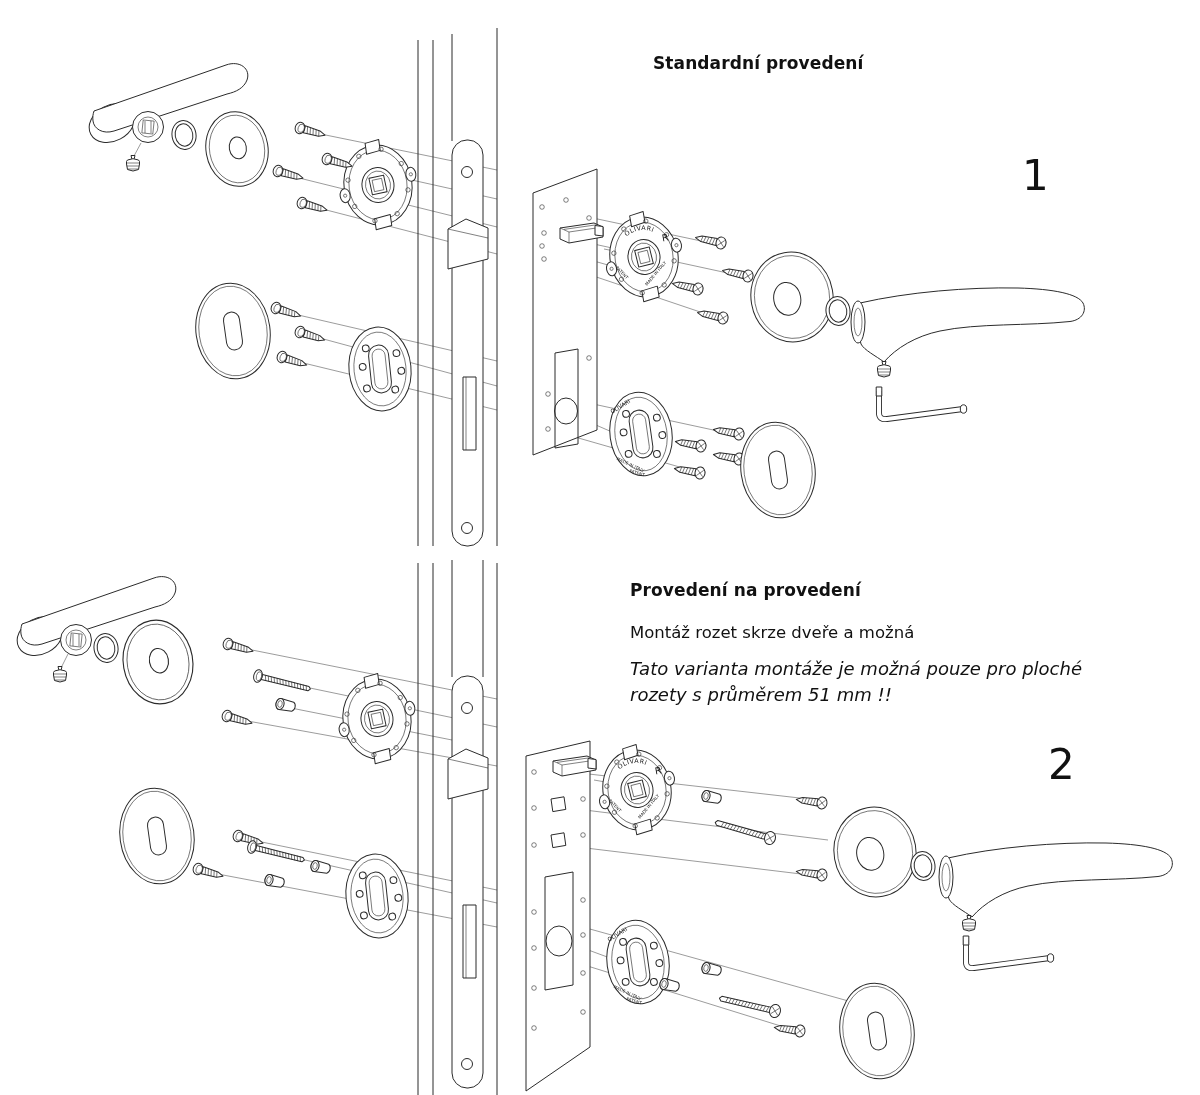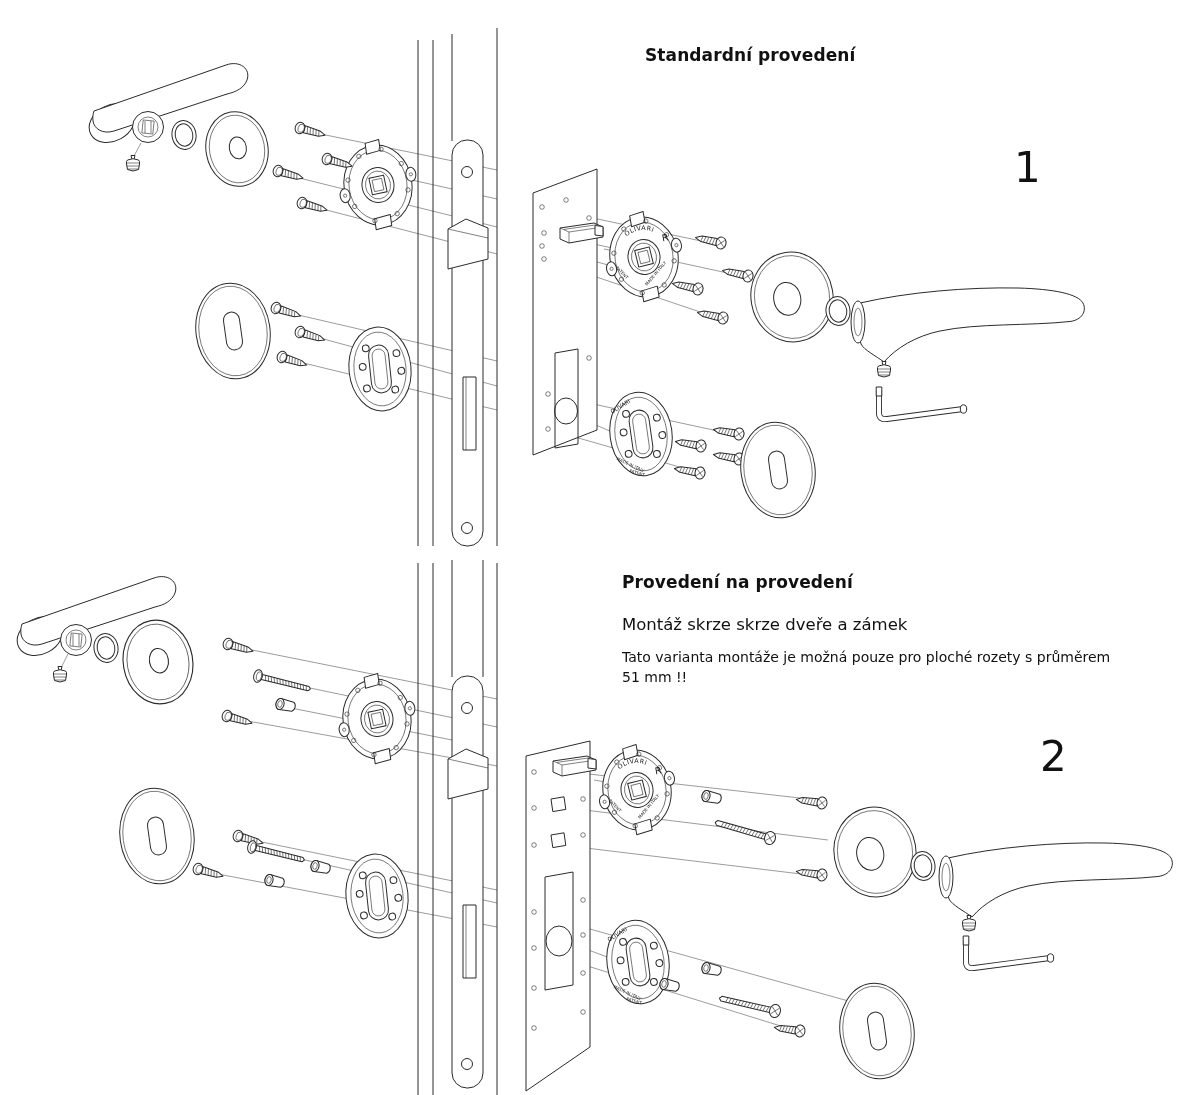--- a/index.html
+++ b/index.html
@@ -1,22 +1,22 @@
 <!DOCTYPE html>
 <html><head>
 <meta charset="utf-8">
 <style>
   html,body{margin:0;padding:0;background:#fff;}
   .page{position:relative;width:1200px;height:1095px;background:#ffffff;overflow:hidden;
         font-family:"DejaVu Sans","Liberation Sans",sans-serif;color:#111;}
   .art{position:absolute;left:0;top:0;}
-  .txt{position:absolute;margin:0;}
+  .txt{position:absolute;margin:8px;}
   .title{font-size:17px;font-weight:bold;letter-spacing:.1px;}
   .desc{font-size:16.5px;}
-  .note{font-size:14px;line-height:1.42;}
+  .note{font-size:18px;line-height:1.42;font-style:italic;}
   .num{font-size:42px;}
   
   .fw{fill:#ffffff;stroke:#2b2b2b;stroke-width:1;stroke-linejoin:round;}
   .ln{fill:none;stroke:#2b2b2b;stroke-width:1;stroke-linejoin:round;}
   .t{fill:none;stroke:#2b2b2b;stroke-width:0.6;}
   .gl{fill:none;stroke:#4a4a4a;stroke-width:0.55;}
   .alo{fill:none;stroke:#2b2b2b;stroke-width:6;stroke-linejoin:round;}
   .ali{fill:none;stroke:#ffffff;stroke-width:4.2;stroke-linejoin:round;}
   .brand{fill:#161616;font-family:"DejaVu Sans","Liberation Sans",sans-serif;}
 </style>
@@ -351,17 +351,17 @@
       <use href="#screwRt" transform="translate(800,1031) rotate(8)"></use>
       <use href="#coverK" transform="translate(877,1031) rotate(-8)"></use>
     </g>
   </g>
 </svg>
 
 <h2 class="txt title" style="left:645px;top:45px;">Standardní provedení</h2>
 <div class="txt num" style="left:1014px;top:143px;">1</div>
 
 <h2 class="txt title" style="left:622px;top:572px;">Provedení na provedení</h2>
-<p class="txt desc" style="left:622px;top:615px;">Montáž skrze skrze dveře a zámek</p>
+<p class="txt desc" style="left:622px;top:615px;">Montáž rozet skrze dveře a možná</p>
 <p class="txt note" style="left:622px;top:648px;width:492px;">Tato varianta montáže je možná pouze pro ploché rozety s průměrem 51 mm !!</p>
 <div class="txt num" style="left:1040px;top:732px;">2</div>
 
 </div>
 
 </body></html>

